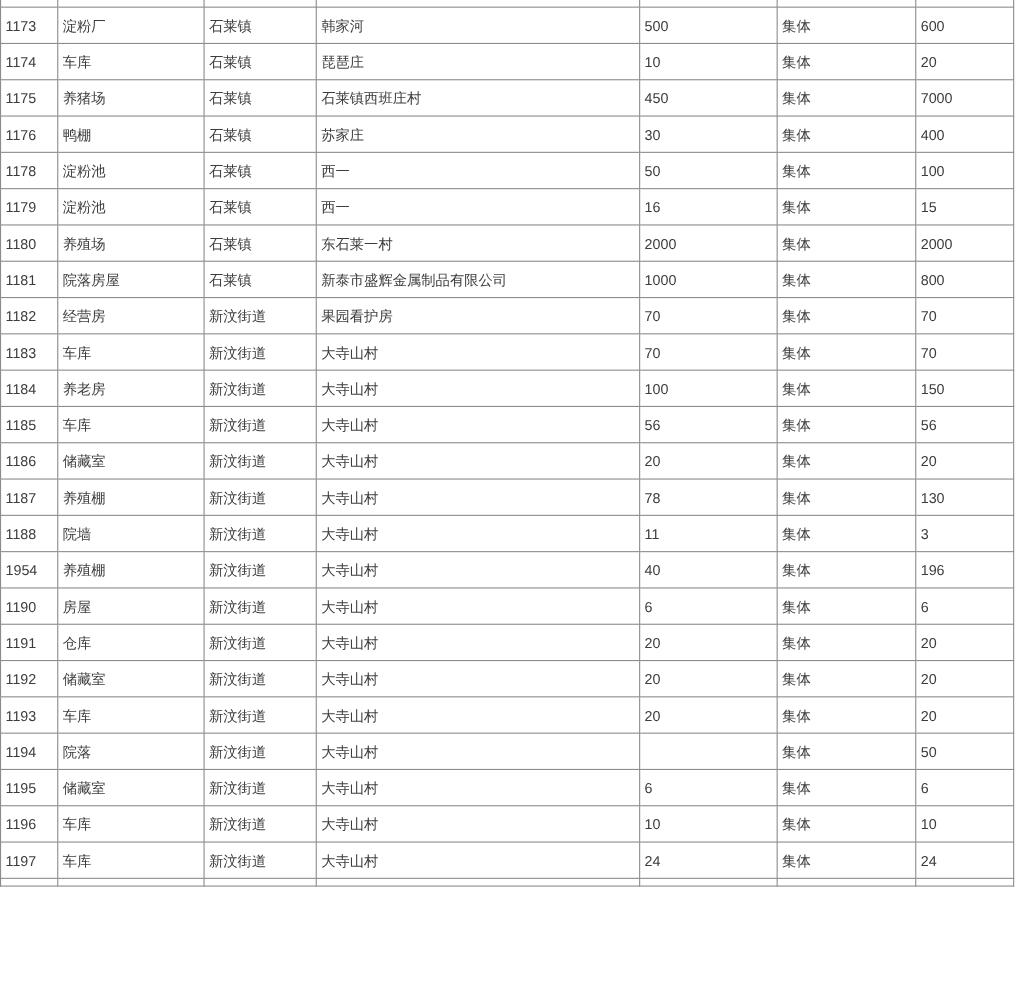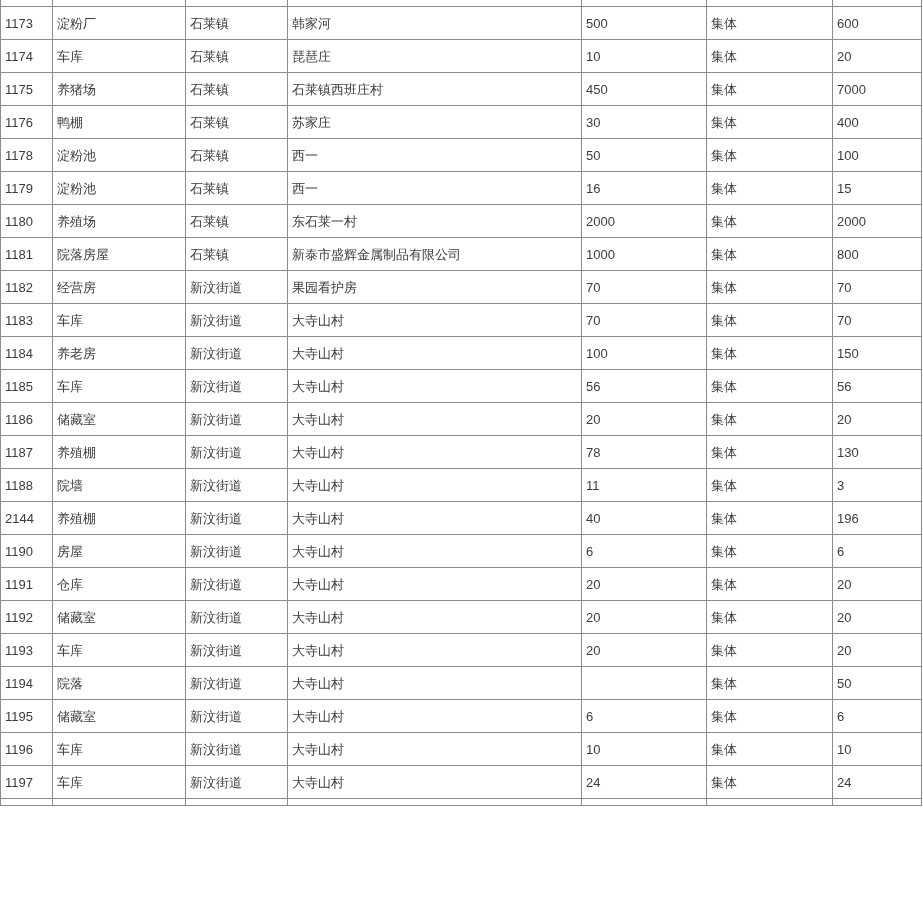--- a/index.html
+++ b/index.html
@@ -192,21 +192,21 @@
       <tr>
         <td>1188</td>
         <td>院墙</td>
         <td>新汶街道</td>
         <td>大寺山村</td>
         <td>11</td>
         <td>集体</td>
         <td>3</td>
       </tr>
       <tr>
-        <td>2144</td>
+        <td>1954</td>
         <td>养殖棚</td>
         <td>新汶街道</td>
         <td>大寺山村</td>
         <td>40</td>
         <td>集体</td>
         <td>196</td>
       </tr>
       <tr>
         <td>1190</td>
         <td>房屋</td>

